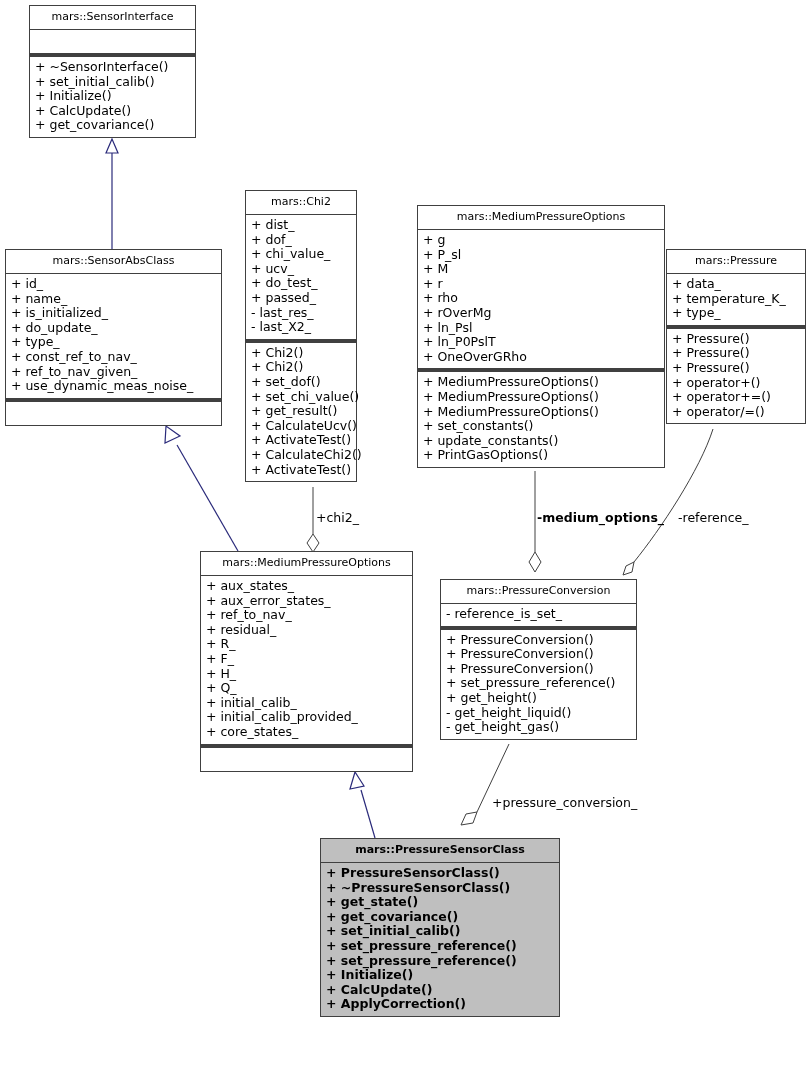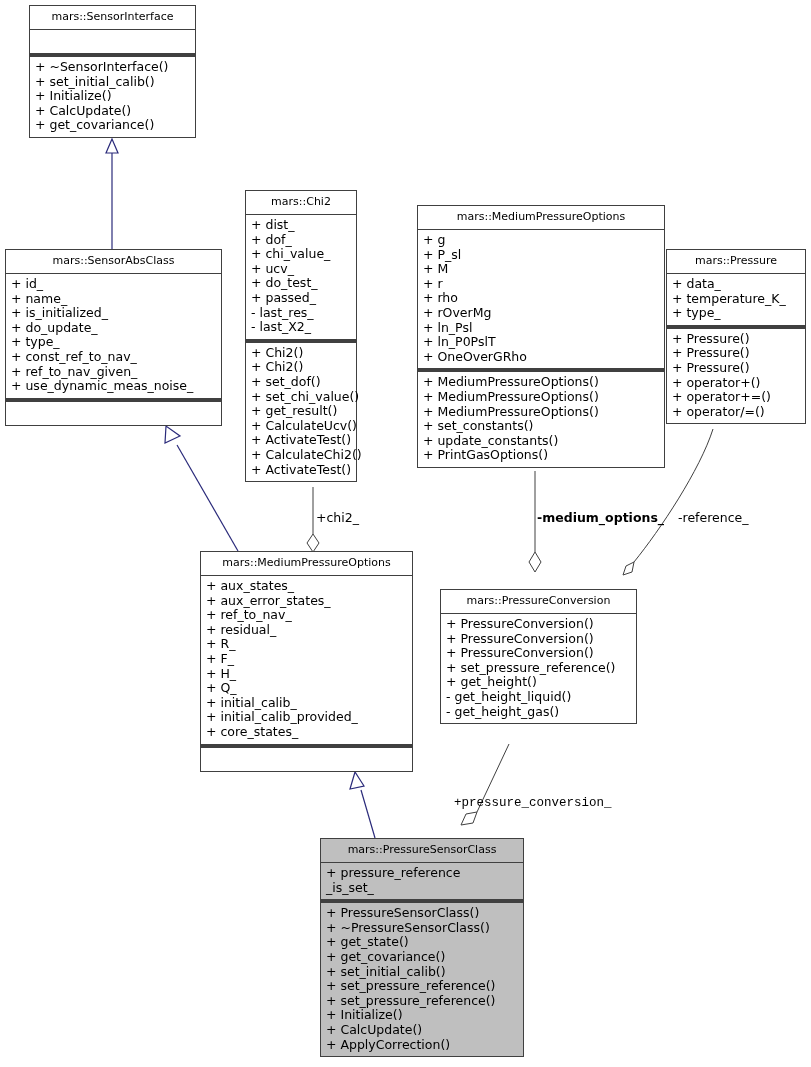--- a/index.html
+++ b/index.html
@@ -102,21 +102,21 @@
 
     <g>
       <line x1="509" y1="744" x2="477" y2="812" stroke="#404040" stroke-width="1"></line>
       <polygon points="477,812 466,814 461,825 473,823" fill="#ffffff" stroke="#404040" stroke-width="1"></polygon>
     </g>
   </svg>
 
   <div class="edge-label" style="left:316px;top:511px;text-align:center;">+chi2_</div>
   <div class="edge-label" style="left:537px;top:511px;font-weight:bold;">-medium_options_</div>
   <div class="edge-label" style="left:678px;top:511px;">-reference_</div>
-  <div class="edge-label" style="left:454px;top:796px;font-family:Liberation Mono, monospace;">+pressure_conversion_</div>
+  <div class="edge-label" style="left:492px;top:796px;">+pressure_conversion_</div>
 
   <div class="uml-box" style="left:29px;top:5px;width:167px;">
     <div class="uml-title">mars::SensorInterface</div>
     <div class="uml-section empty"></div>
     <div class="uml-section">
       <div class="uml-row">+ ~SensorInterface()</div>
       <div class="uml-row">+ set_initial_calib()</div>
       <div class="uml-row">+ Initialize()</div>
       <div class="uml-row">+ CalcUpdate()</div>
       <div class="uml-row">+ get_covariance()</div>
@@ -214,39 +214,38 @@
       <div class="uml-row">+ F_</div>
       <div class="uml-row">+ H_</div>
       <div class="uml-row">+ Q_</div>
       <div class="uml-row">+ initial_calib_</div>
       <div class="uml-row">+ initial_calib_provided_</div>
       <div class="uml-row">+ core_states_</div>
     </div>
     <div class="uml-section empty"></div>
   </div>
 
-  <div class="uml-box" style="left:440px;top:579px;width:197px;margin-top:10px;">
+  <div class="uml-box" style="left:440px;top:579px;width:197px;">
     <div class="uml-title">mars::PressureConversion</div>
+    <div class="uml-section">
+      <div class="uml-row">- reference_is_set_</div>
+    </div>
     <div class="uml-section">
       <div class="uml-row">+ PressureConversion()</div>
       <div class="uml-row">+ PressureConversion()</div>
       <div class="uml-row">+ PressureConversion()</div>
       <div class="uml-row">+ set_pressure_reference()</div>
       <div class="uml-row">+ get_height()</div>
       <div class="uml-row">- get_height_liquid()</div>
       <div class="uml-row">- get_height_gas()</div>
     </div>
   </div>
 
-  <div class="uml-box highlight" style="left:320px;top:838px;width:204px;">
+  <div class="uml-box highlight" style="left:320px;top:838px;width:240px;font-weight:bold;">
     <div class="uml-title">mars::PressureSensorClass</div>
-    <div class="uml-section">
-      <div class="uml-row">+ pressure_reference</div>
-      <div class="uml-row">_is_set_</div>
-    </div>
     <div class="uml-section">
       <div class="uml-row">+ PressureSensorClass()</div>
       <div class="uml-row">+ ~PressureSensorClass()</div>
       <div class="uml-row">+ get_state()</div>
       <div class="uml-row">+ get_covariance()</div>
       <div class="uml-row">+ set_initial_calib()</div>
       <div class="uml-row">+ set_pressure_reference()</div>
       <div class="uml-row">+ set_pressure_reference()</div>
       <div class="uml-row">+ Initialize()</div>
       <div class="uml-row">+ CalcUpdate()</div>

